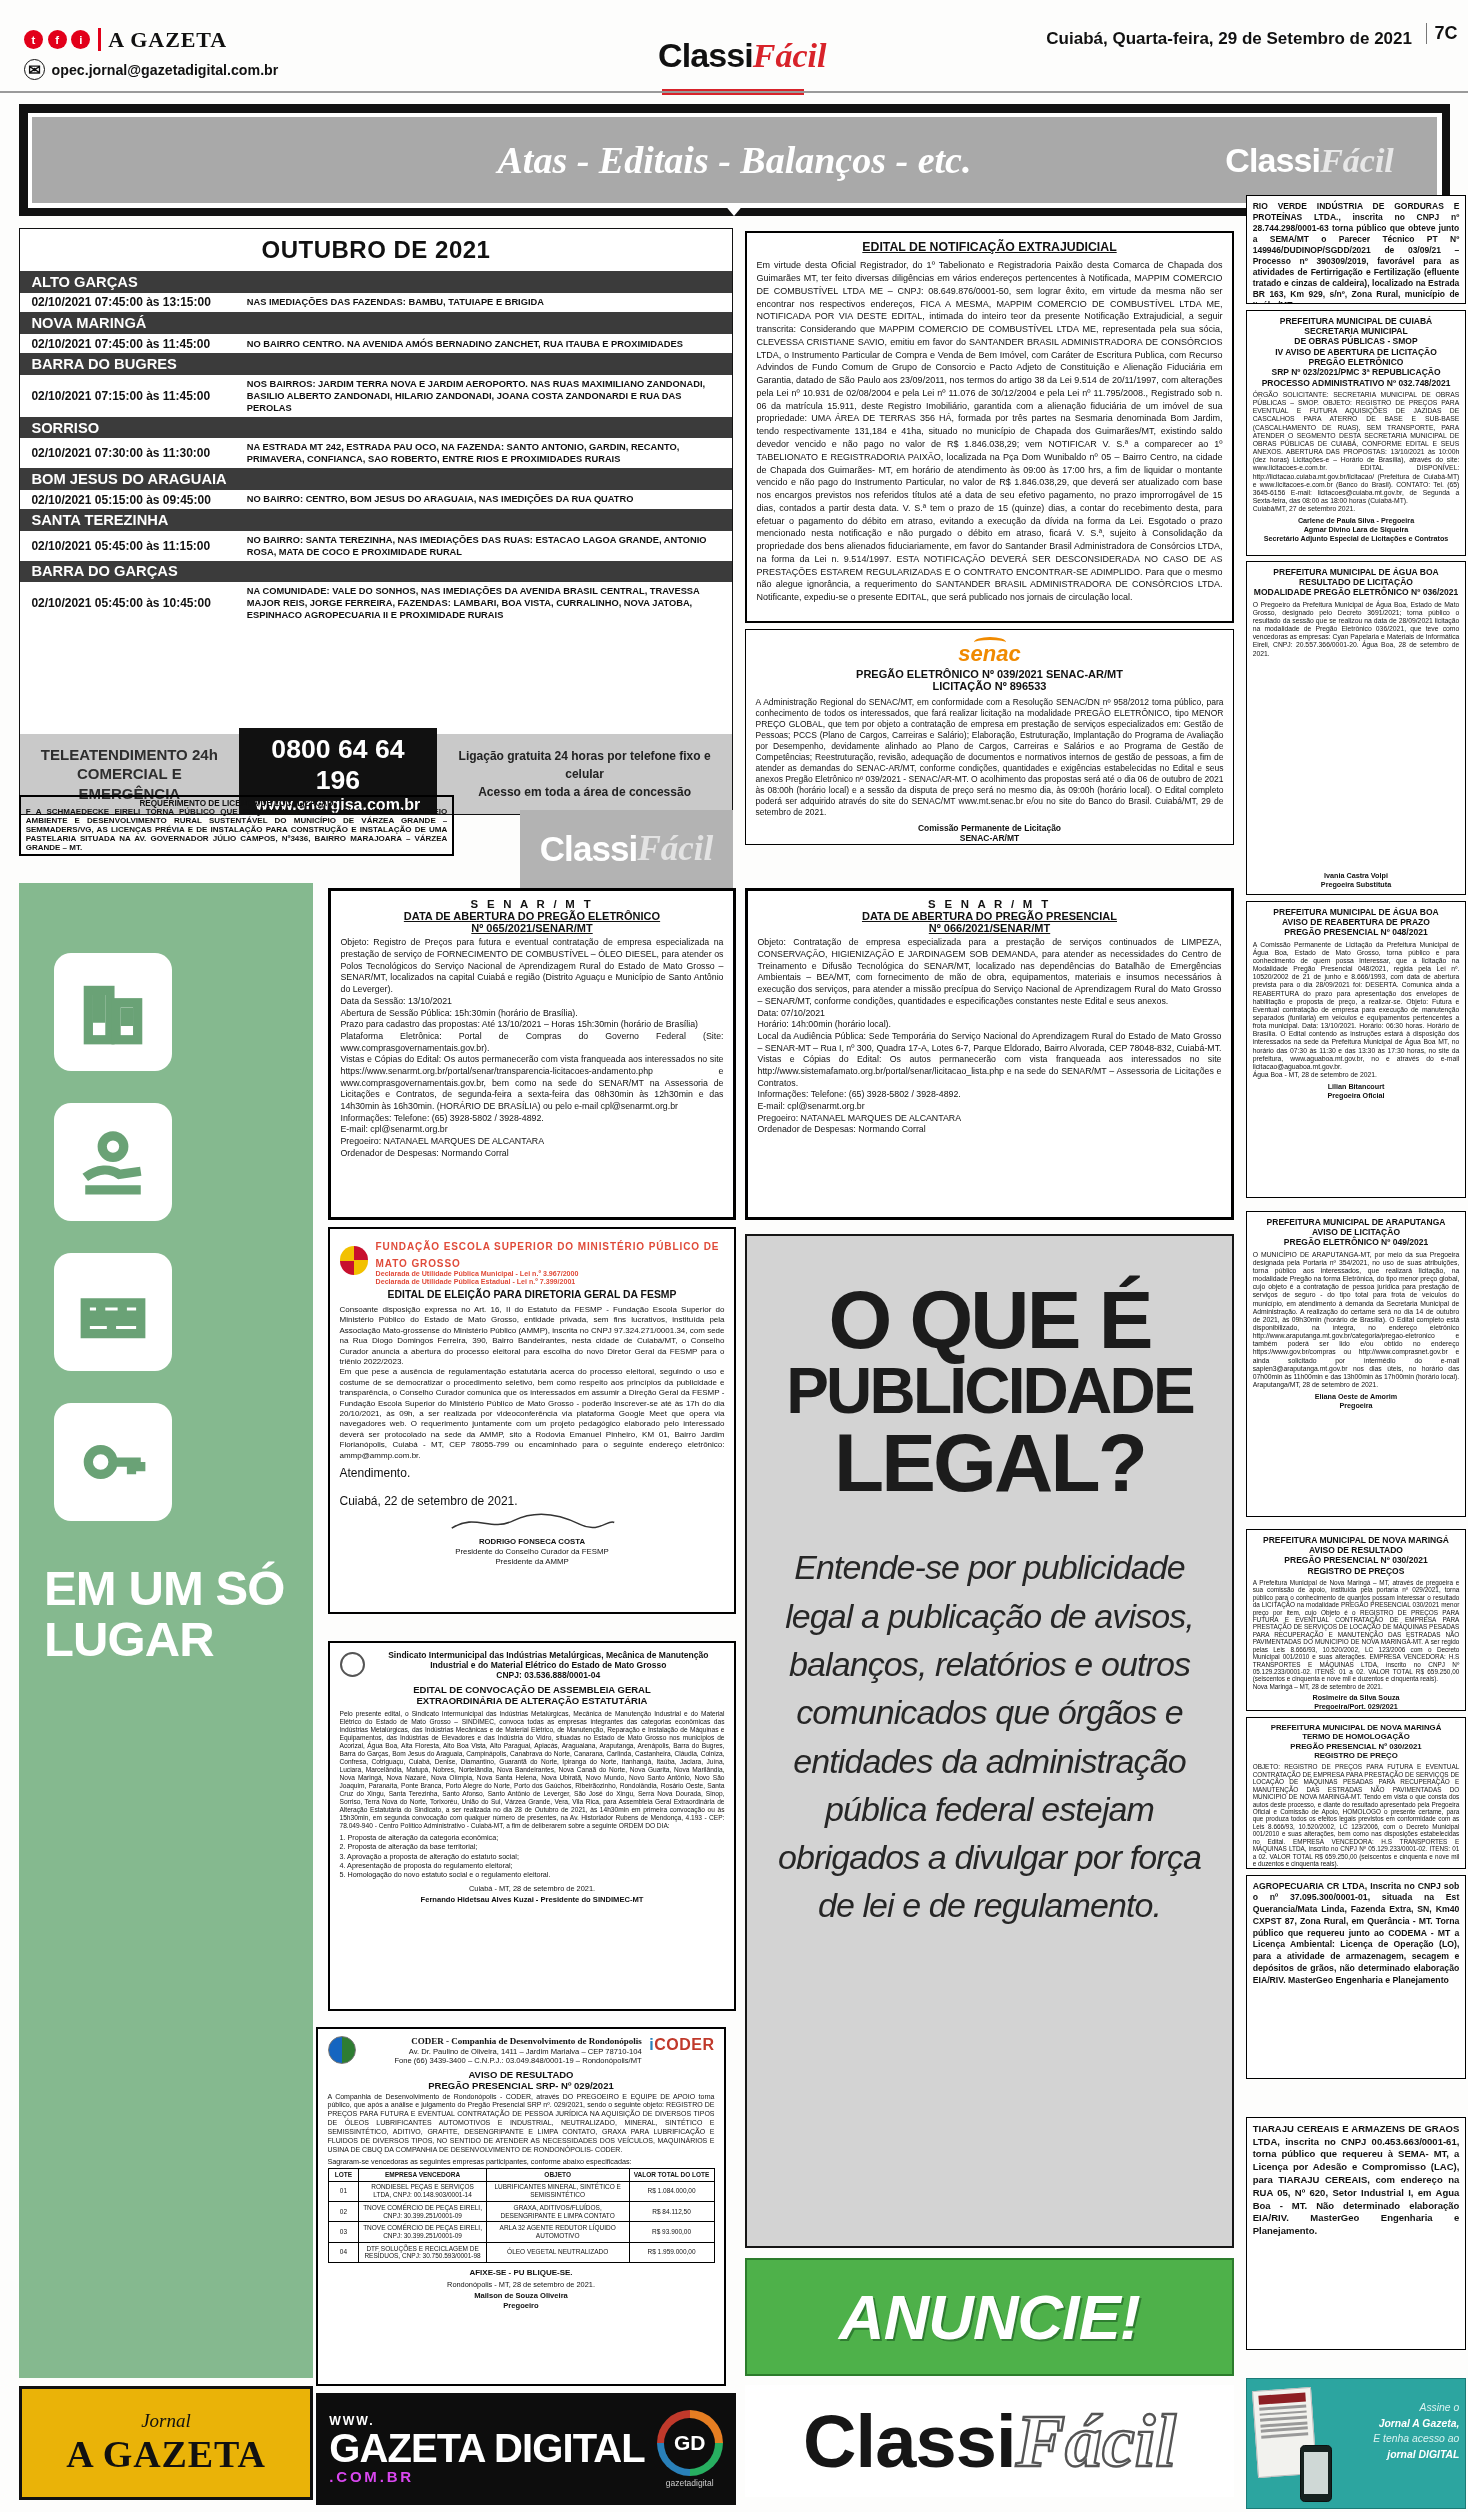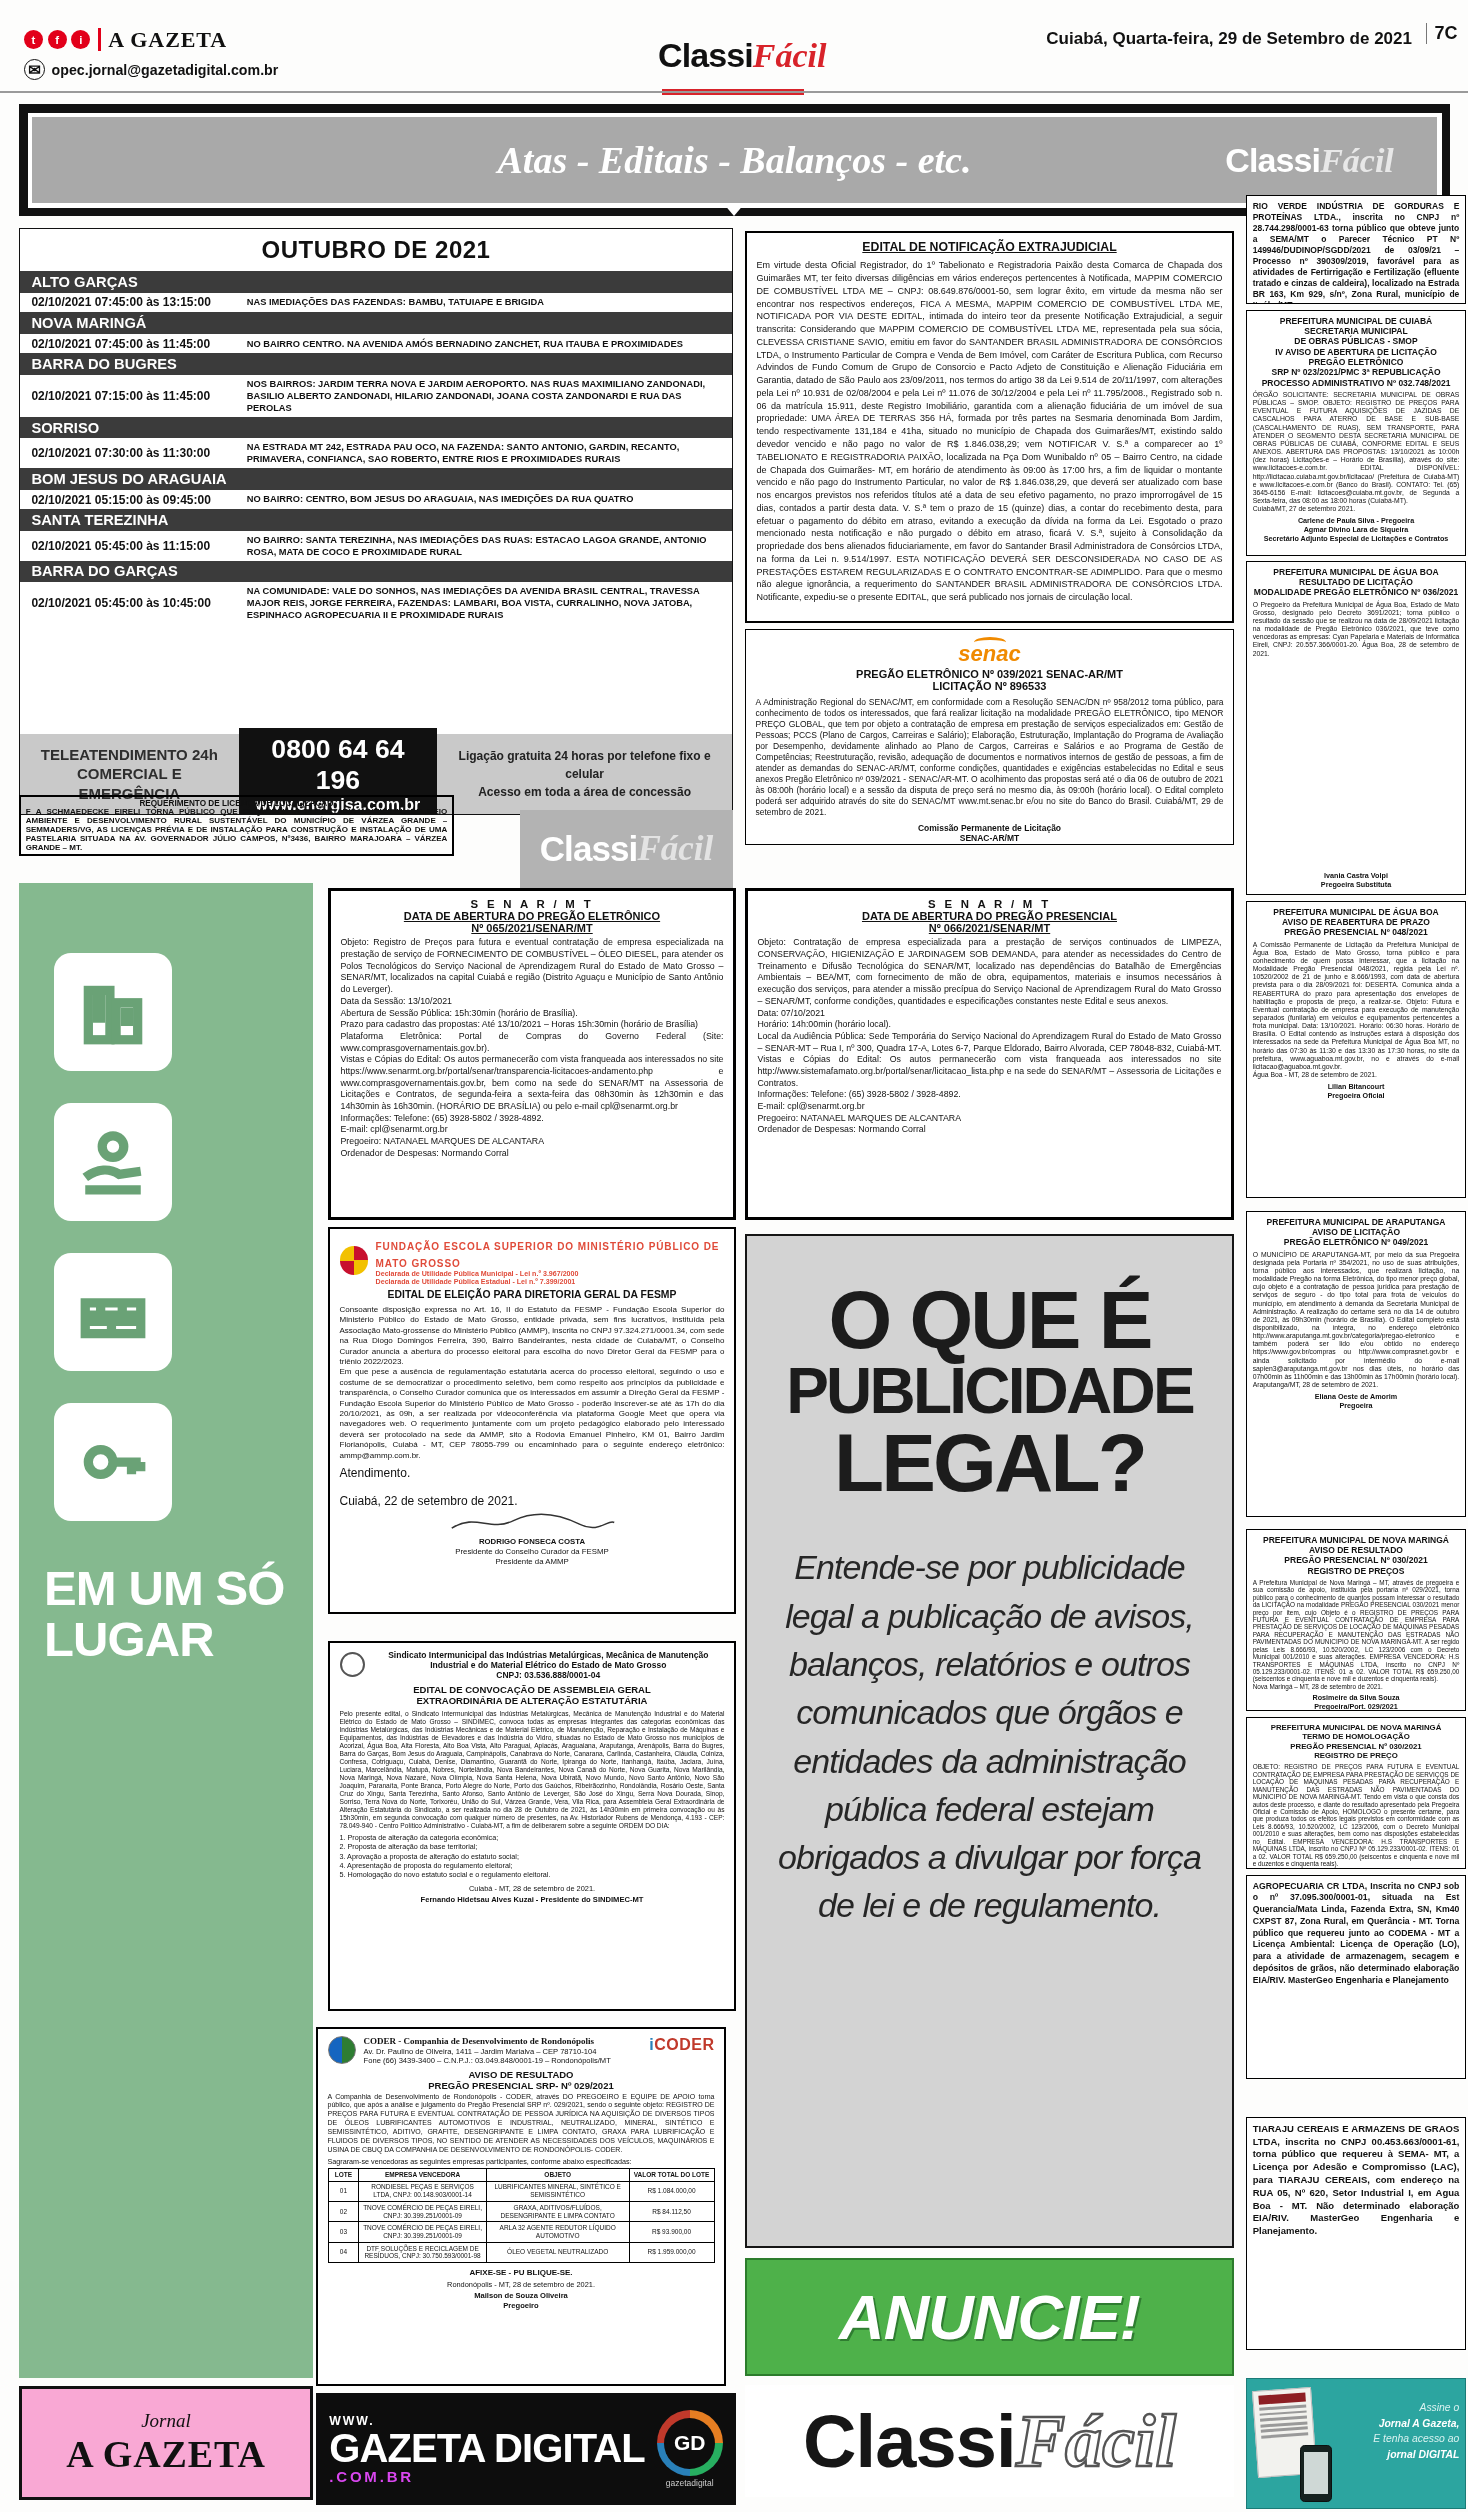--- a/index.html
+++ b/index.html
@@ -104,21 +104,21 @@
   #sind-head .hh { font-size:8.5px; font-weight:900; line-height:1.2; }
   #sindimec .ad-title { font-size:9.5px; margin:3.8px 0; }
   #sindimec .ad-body { font-size:6.6px; line-height:1.22; }
   #sindimec .order { font-size:7.2px; line-height:1.3; margin-top:2.8px; }
   #sindimec .dt { font-size:7.4px; text-align:center; margin-top:3.8px; }
   #sindimec .sig { font-size:7.6px; font-weight:bold; text-align:center; margin-top:2.8px; }
 
   #coder { left:316px; top:2027px; width:410px; height:359px; border-width:2.8px; }
   #coder-head { display:flex; gap:7.6px; align-items:flex-start; }
   #coder-seal { width:28.5px; height:28.5px; border-radius:50%; background:conic-gradient(#2e7d32 0 50%, #1565c0 0 100%); border:1.9px solid #777; flex:0 0 auto; }
-  #coder-head .hh { font-size:7.6px; line-height:1.25; text-align:left; flex:1; }
+  #coder-head .hh { font-size:7.6px; line-height:1.25; text-align:right; flex:1; }
   #coder-head .hh .b1 { font-weight:900; font-size:9px; font-family:"Liberation Serif", serif; }
   #coder-logo { font-weight:900; font-size:16px; color:#c0392b; letter-spacing:0.5px; flex:0 0 auto; }
   #coder-logo span.i { color:#2980b9; }
   #coder .ad-title { font-size:9.5px; margin:2.8px 0 1.9px; }
   #coder .ad-body { font-size:7px; line-height:1.28; }
   #coder .intro { font-size:7.2px; margin:1.9px 0; }
   table.ctab { width:100%; border-collapse:collapse; margin-top:1.9px; }
   .ctab th, .ctab td { border:1.4px solid #000; font-size:6.5px; padding:1.9px 2.8px; text-align:center; line-height:1.2; }
   .ctab th { font-weight:900; }
   #coder .foot1 { font-size:8px; font-weight:900; text-align:center; margin-top:4.7px; }
@@ -167,21 +167,21 @@
   #assine .tx .b { color:#fff; font-weight:bold; }
 
   
   #sidebar { left:19px; top:883px; width:294px; height:1495px; background:#85b98f; padding:38px 0 0 25px; }
   #sb-top { color:#fff; font-weight:900; font-size:61px; line-height:1.02; letter-spacing:-1.9px; }
   .tile { width:118px; height:118px; background:#fff; border-radius:17px; margin:32px 0 0 9.5px; display:flex; align-items:center; justify-content:center; }
   .tile svg { width:74px; height:74px; stroke:#6aa276; fill:none; stroke-width:6; }
   #sb-bottom { color:#fff; font-weight:900; font-size:49px; line-height:1.05; letter-spacing:-0.9px; margin-top:42px; }
 
   
-  #jornalbox { left:19px; top:2386px; width:294px; height:114px; border:3.8px solid #111; background:#f9a8d4; display:flex; flex-direction:column; align-items:center; justify-content:center; }
+  #jornalbox { left:19px; top:2386px; width:294px; height:114px; border:3.8px solid #111; background:#eab308; display:flex; flex-direction:column; align-items:center; justify-content:center; }
   #jornalbox .j { font-family:"Liberation Serif", serif; font-style:italic; font-size:19px; }
   #jornalbox .g { font-family:"Liberation Serif", serif; font-weight:bold; font-size:38px; font-variant:small-caps; letter-spacing:0.9px; }
   #gdband { left:316px; top:2393px; width:420px; height:112px; background:#0d0d0d; color:#fff; display:flex; align-items:center; padding:0 13.3px; gap:11.4px; }
   #gd-text .www { font-size:12.3px; font-weight:bold; letter-spacing:1.9px; }
   #gd-text .big { font-size:40px; font-weight:900; letter-spacing:-0.9px; line-height:1; }
   #gd-text .com { font-size:15px; font-weight:bold; letter-spacing:2.8px; color:#d946ef; }
   #gd-logo { margin-left:auto; text-align:center; }
   #gd-circle { width:66px; height:66px; border-radius:50%; background:conic-gradient(#e67e22 0 25%, #27ae60 0 50%, #2980b9 0 75%, #c0392b 0); display:flex; align-items:center; justify-content:center; }
   #gd-circle .gd { background:#0d0d0d; width:51px; height:51px; border-radius:50%; color:#fff; font-weight:900; font-size:21px; display:flex; align-items:center; justify-content:center; }
   #gd-logo .cap { font-size:8.5px; color:#ccc; margin-top:1.9px; }

